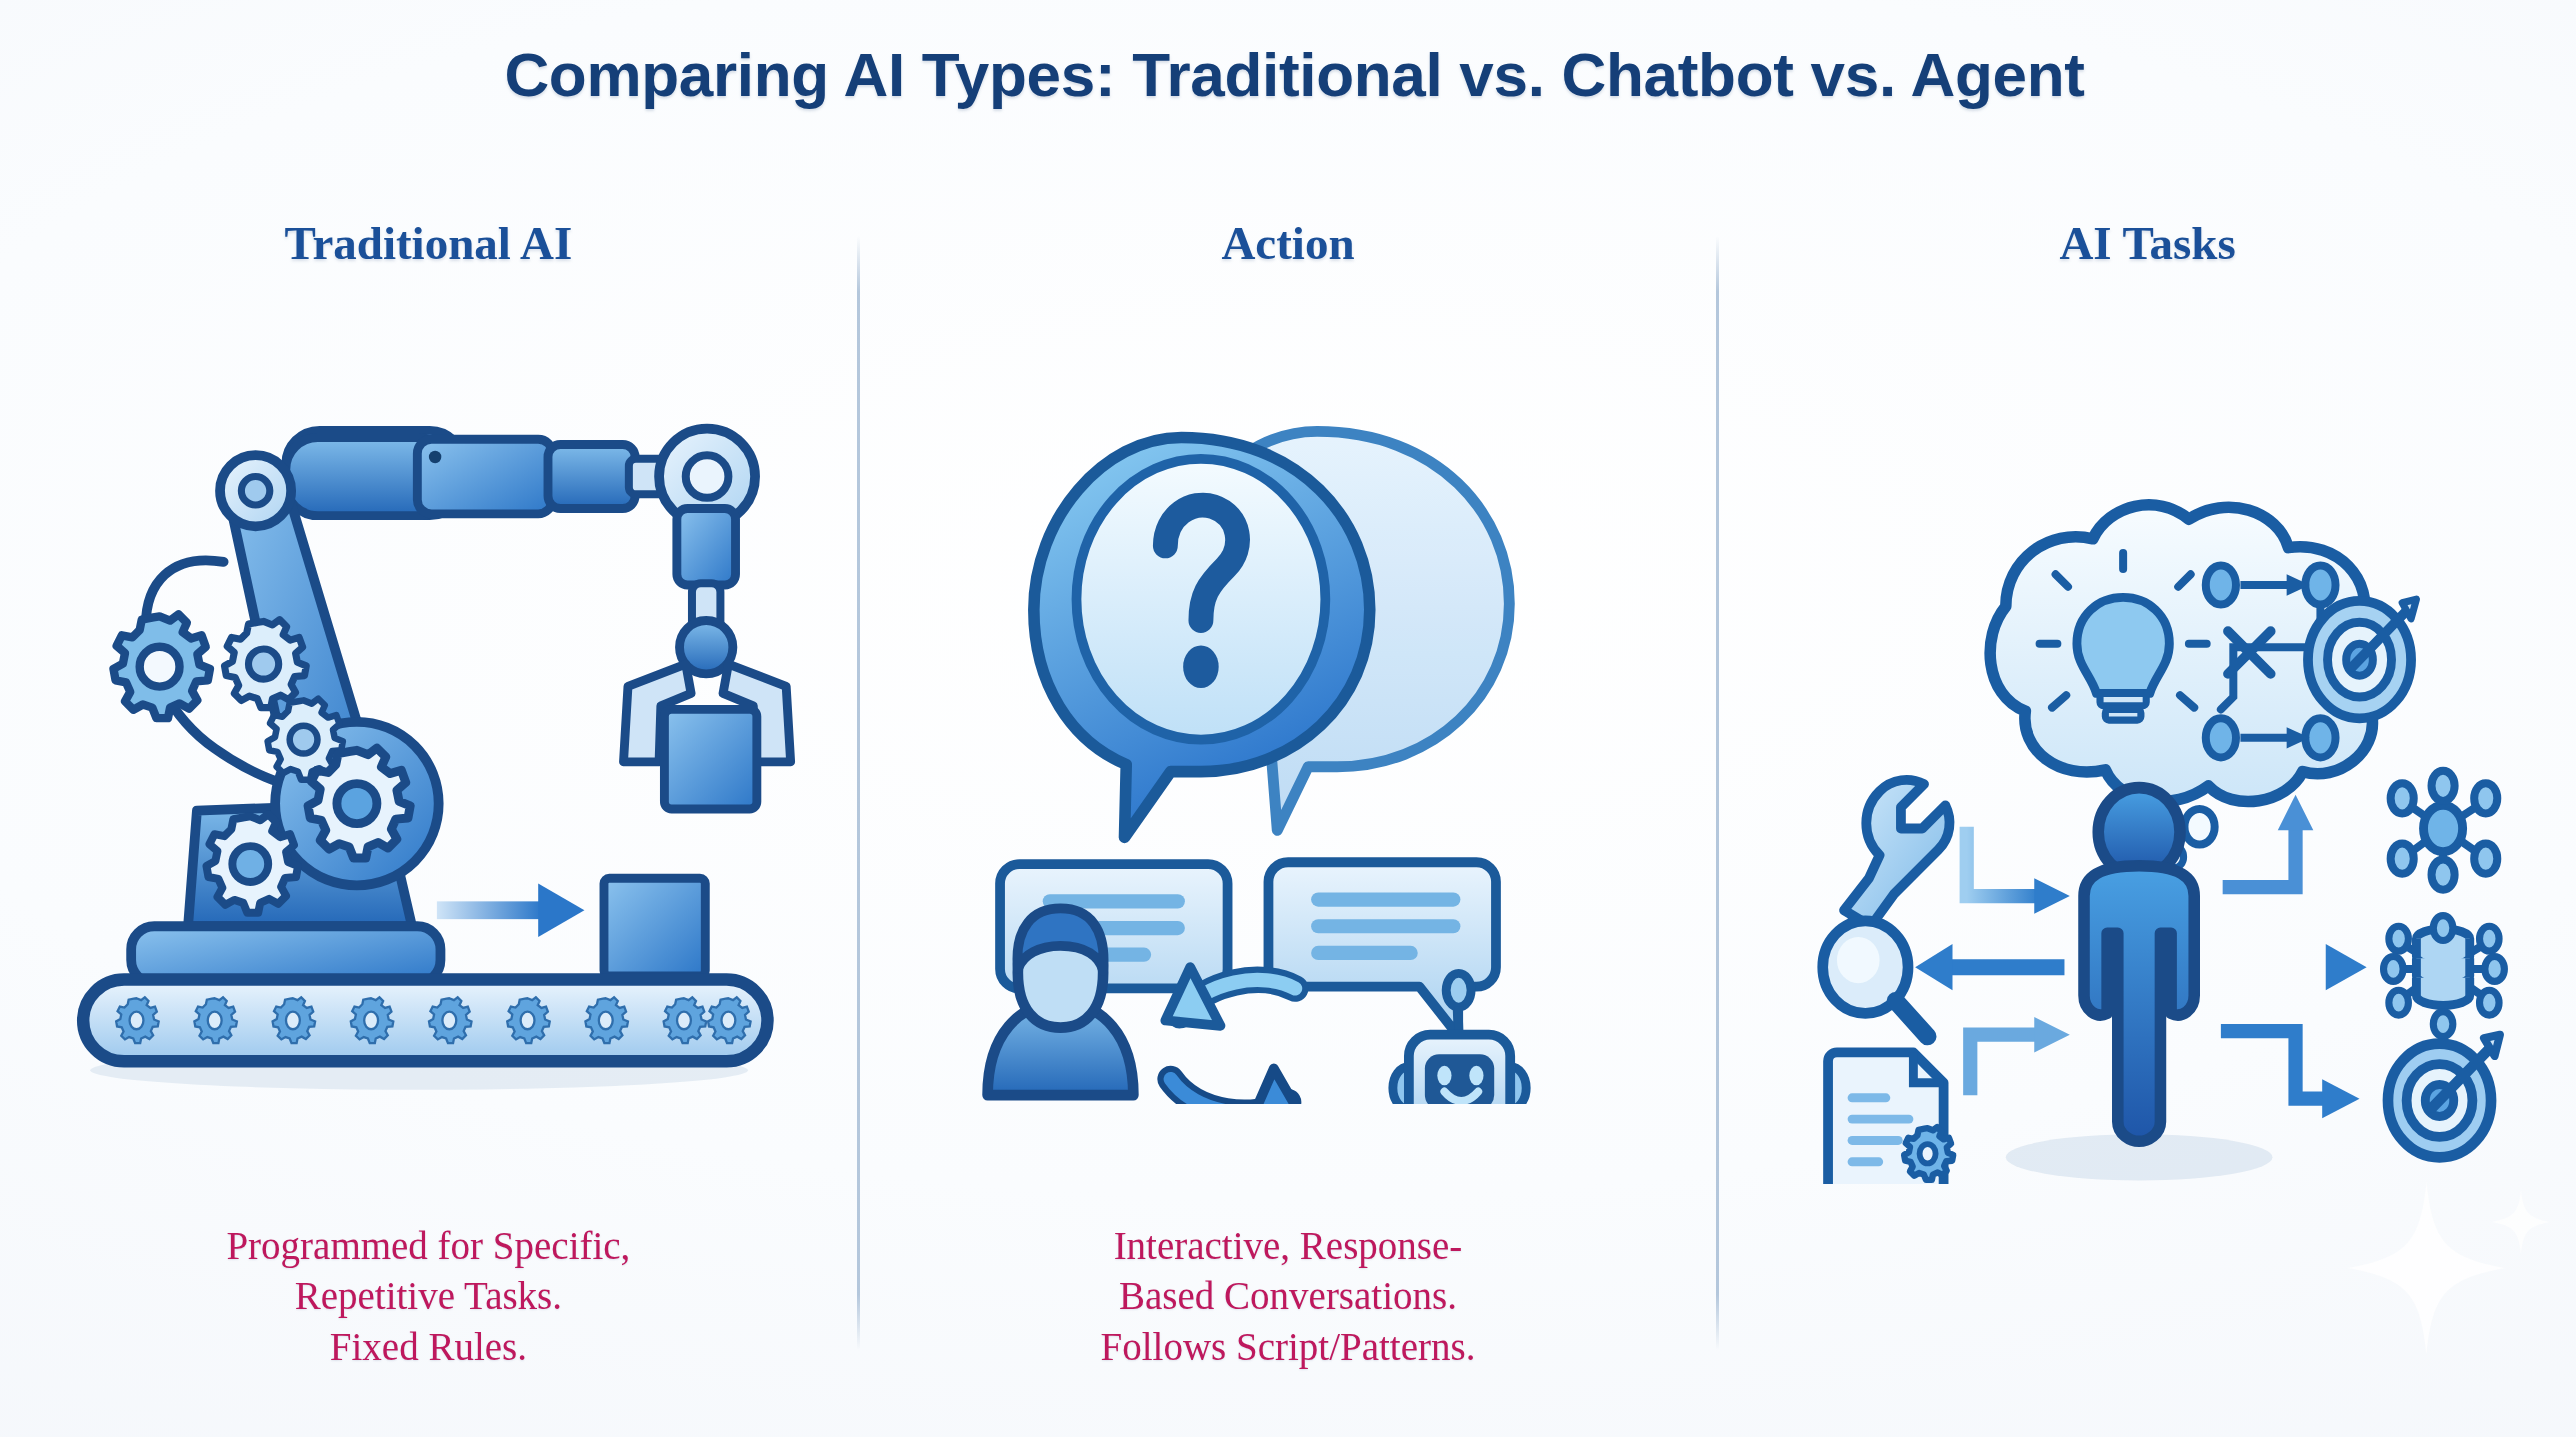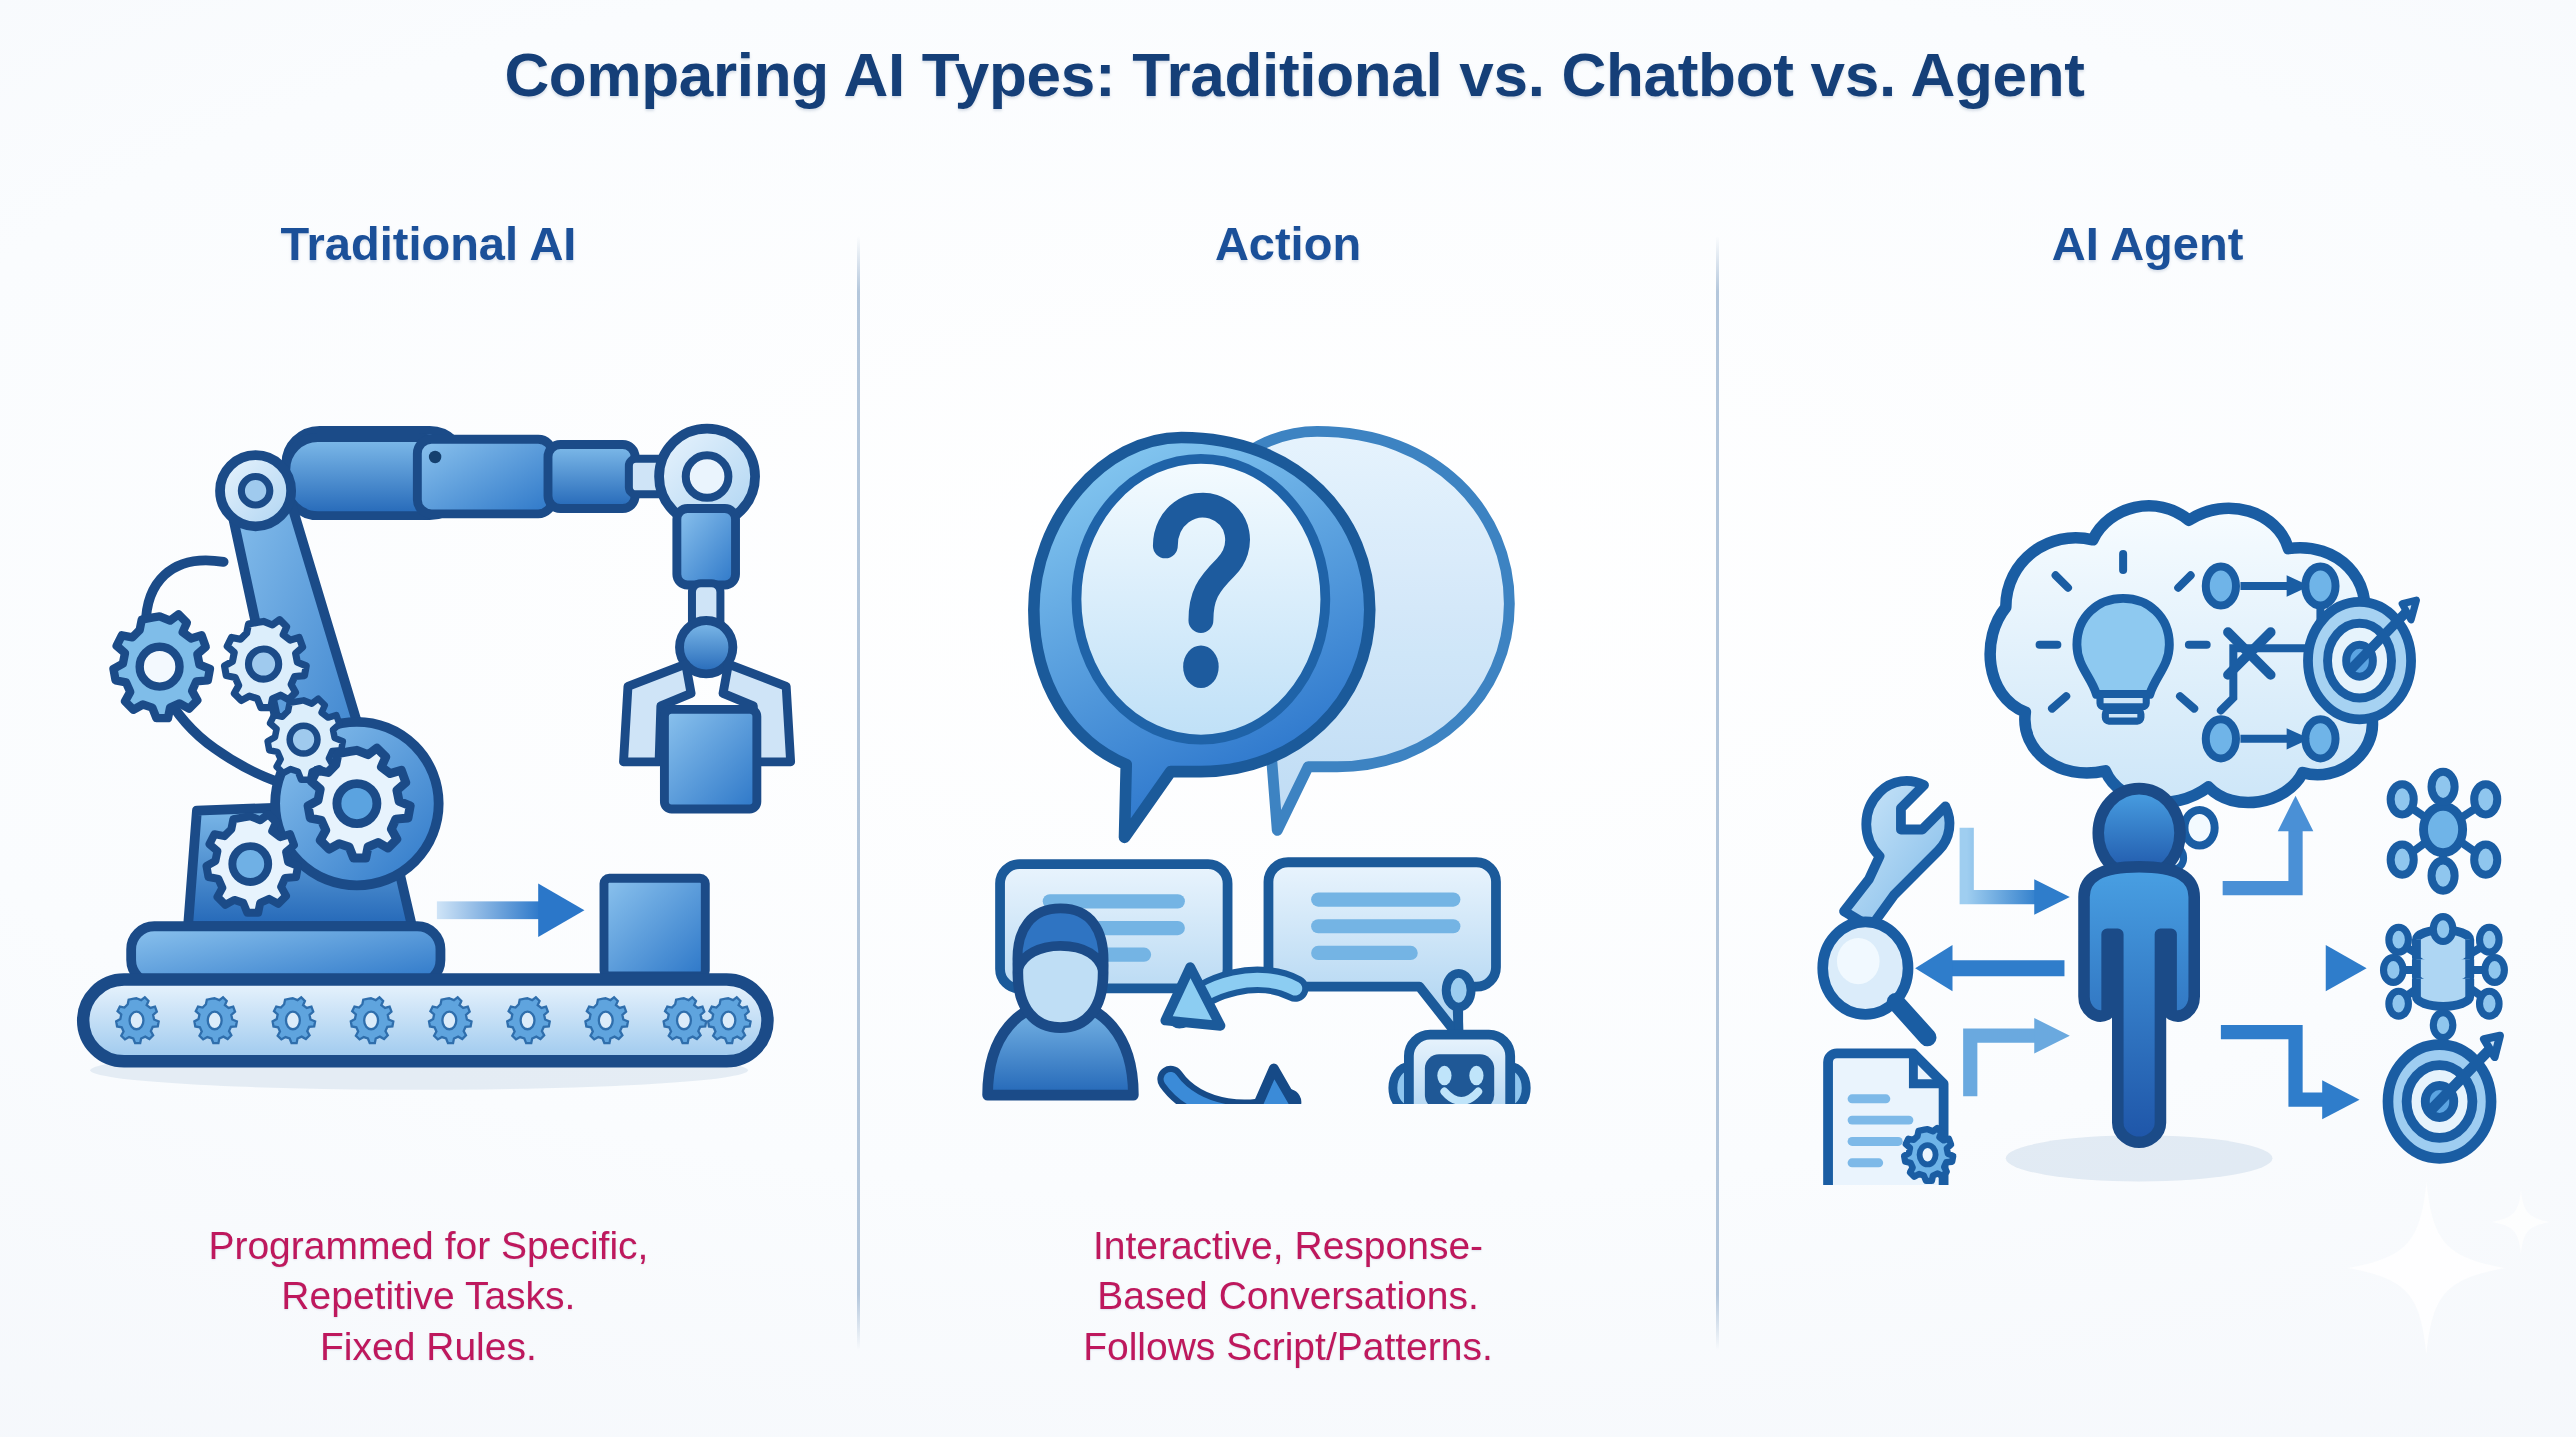--- a/index.html
+++ b/index.html
@@ -47,20 +47,21 @@
     top: 197px; left: 0; right: 0; bottom: 56px;
     display: flex;
     align-items: stretch;
   }
   .column {
     flex: 1 1 0;
     position: relative;
     display: flex;
     flex-direction: column;
     align-items: center;
+    font-family: Liberation Serif, serif;
   }
   .divider {
     width: 2.8px;
     margin: 39px 0 32px 0;
     background: linear-gradient(to bottom,
        rgba(183,201,221,0) 0%,
        rgba(176,196,218,.95) 5%,
        rgba(176,196,218,.95) 95%,
        rgba(183,201,221,0) 100%);
     flex: 0 0 2.8px;
@@ -398,21 +399,21 @@
     </div>
 
     <div class="caption">Interactive, Response-
 Based Conversations.
 Follows Script/Patterns.</div>
   </div>
 
   <div class="divider"></div>
 
   <div class="column">
-    <div class="col-heading">AI Agent</div>
+    <div class="col-heading">AI Tasks</div>
 
     <div class="art">
       <svg viewBox="0 0 820 800">
         <defs>
           <linearGradient id="a1" x1="0" y1="0" x2="0" y2="1">
             <stop offset="0" stop-color="#f7fcff"></stop>
               <stop offset="1" stop-color="#cde6f8"></stop>
           </linearGradient>
           <linearGradient id="a2" x1="0" y1="0" x2="0" y2="1">
             <stop offset="0" stop-color="#49a0e3"></stop>

